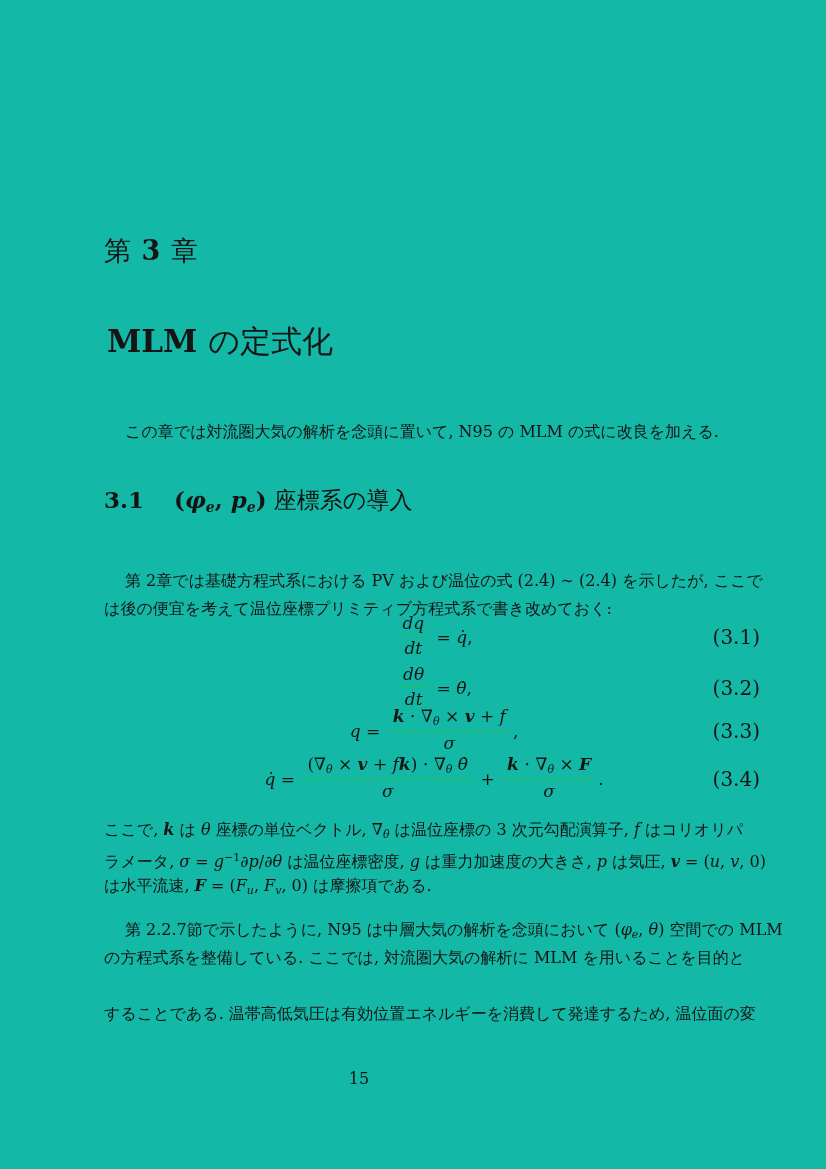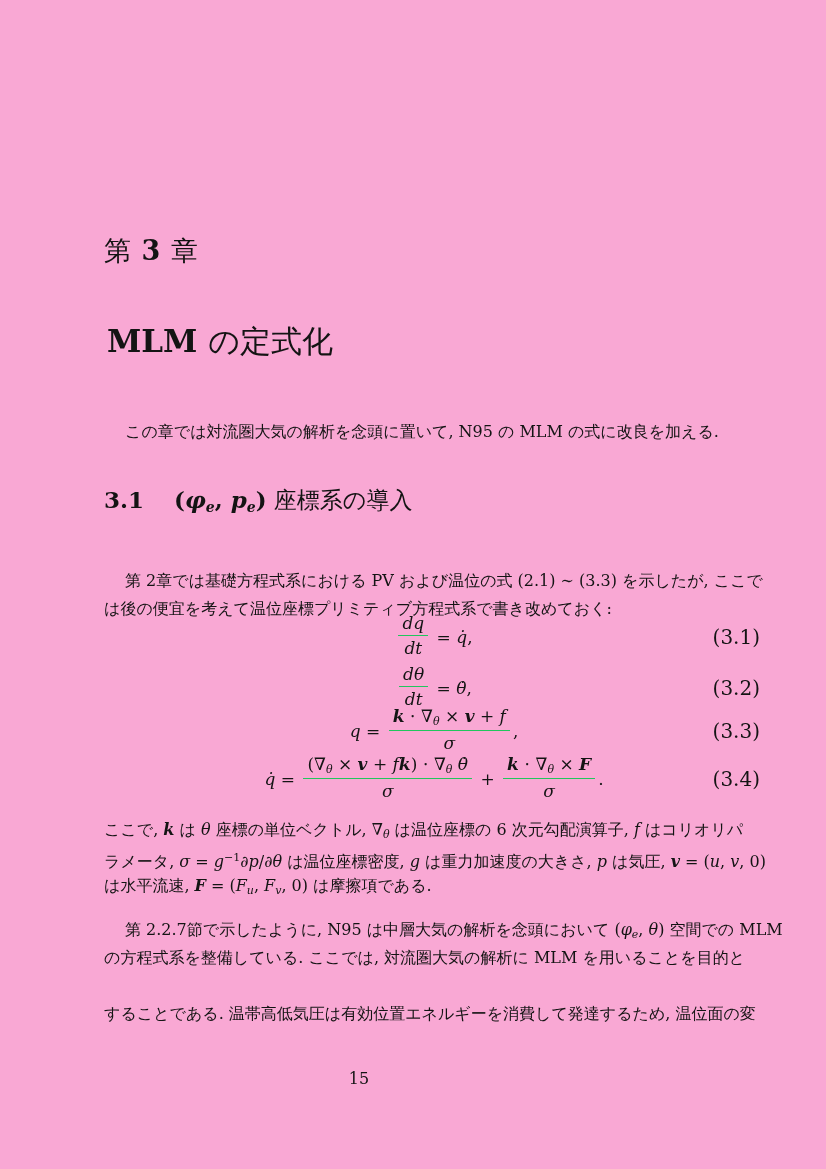--- a/index.html
+++ b/index.html
@@ -1,19 +1,19 @@
 <!DOCTYPE html>
 <html><head>
 <meta charset="utf-8">
 <style>
   html,body{margin:0;padding:0;background:#e8e8e8;}
   .page{
     position:relative;
     width:826px;height:1169px;
-    background:#f9a8d4;
+    background:#14b8a6;
     color:#141414;
     font-family:"DejaVu Serif","Liberation Serif",serif;
     overflow:hidden;
     margin:0 auto;
   }
   
   .chapter-label{
     position:absolute;left:104px;top:236px;
     font-size:27px;line-height:30px;letter-spacing:1px;
   }
@@ -80,21 +80,21 @@
   <div class="chapter-label"><span class="s-hcjk">第 </span><span class="s-hlat">3</span><span class="s-hcjk"> 章</span></div>
 
   <div class="chapter-title"><span class="s-hlat">MLM </span><span class="s-hcjk">の定式化</span></div>
 
   <p class="line ind" style="top:405px"><span>この章では対流圏大気の解析を念頭に置いて, N95 の MLM の式に改良を加える.</span></p>
 
   <div class="section-heading">
     <span class="sec-num">3.1</span><span><span class="s-hmathrm">(</span><span class="s-hmathit">φ</span><span class="s-hmathsub">e</span><span class="s-hmathrm">, </span><span class="s-hmathit">p</span><span class="s-hmathsub">e</span><span class="s-hmathrm">)</span><span class="s-hcjk"> 座標系の導入</span></span>
   </div>
 
-  <p class="line ind" style="top:554px"><span>第 2章では基礎方程式系における PV および温位の式 (2.1) ∼ (3.3) を示したが, ここで</span></p>
+  <p class="line ind" style="top:554px"><span>第 2章では基礎方程式系における PV および温位の式 (2.4) ∼ (2.4) を示したが, ここで</span></p>
   <p class="line" style="top:582px"><span>は後の便宜を考えて温位座標プリミティブ方程式系で書き改めておく:</span></p>
 
   <div class="eq-row" style="top:614px">
     <span class="eq-content"><span class="frac"><span class="fnum"><span class="s-it">dq</span></span><span class="fden"><span class="s-it">dt</span></span></span><span> = </span><span class="s-it">q̇</span><span>,</span></span>
     <span class="eq-num">(3.1)</span>
   </div>
 
   <div class="eq-row" style="top:665px">
     <span class="eq-content"><span class="frac"><span class="fnum"><span class="s-it">dθ</span></span><span class="fden"><span class="s-it">dt</span></span></span><span> = </span><span class="s-it">θ̇</span><span>,</span></span>
     <span class="eq-num">(3.2)</span>
@@ -103,21 +103,21 @@
   <div class="eq-row" style="top:708px">
     <span class="eq-content"><span class="s-it">q</span><span> = </span><span class="frac"><span class="fnum"><span class="s-bi">k</span><span> ⋅ ∇</span><span class="s-sub">θ</span><span> × </span><span class="s-bi">v</span><span> + </span><span class="s-it">f</span></span><span class="fden"><span class="s-it">σ</span></span></span><span>,</span></span>
     <span class="eq-num">(3.3)</span>
   </div>
 
   <div class="eq-row" style="top:756px">
     <span class="eq-content"><span class="s-it">q̇</span><span> = </span><span class="frac"><span class="fnum"><span>(∇</span><span class="s-sub">θ</span><span> × </span><span class="s-bi">v</span><span> + </span><span class="s-it">f</span><span class="s-bi">k</span><span>) ⋅ ∇</span><span class="s-sub">θ</span><span> </span><span class="s-it">θ̇</span></span><span class="fden"><span class="s-it">σ</span></span></span><span> + </span><span class="frac"><span class="fnum"><span class="s-bi">k</span><span> ⋅ ∇</span><span class="s-sub">θ</span><span> × </span><span class="s-bi">F</span></span><span class="fden"><span class="s-it">σ</span></span></span><span>.</span></span>
     <span class="eq-num">(3.4)</span>
   </div>
 
-  <p class="line" style="top:803px"><span>ここで, </span><span class="s-bi">k</span><span> は </span><span class="s-it">θ</span><span> 座標の単位ベクトル, </span><span>∇</span><span class="s-sub">θ</span><span> は温位座標の 6 次元勾配演算子, </span><span class="s-it">f</span><span> はコリオリパ</span></p>
+  <p class="line" style="top:803px"><span>ここで, </span><span class="s-bi">k</span><span> は </span><span class="s-it">θ</span><span> 座標の単位ベクトル, </span><span>∇</span><span class="s-sub">θ</span><span> は温位座標の 3 次元勾配演算子, </span><span class="s-it">f</span><span> はコリオリパ</span></p>
   <p class="line" style="top:831px"><span>ラメータ, </span><span class="s-it">σ</span><span> = </span><span class="s-it">g</span><span class="s-sup">−1</span><span>∂</span><span class="s-it">p</span><span>/∂</span><span class="s-it">θ</span><span> は温位座標密度, </span><span class="s-it">g</span><span> は重力加速度の大きさ, </span><span class="s-it">p</span><span> は気圧, </span><span class="s-bi">v</span><span> = (</span><span class="s-it">u</span><span>, </span><span class="s-it">v</span><span>, 0)</span></p>
   <p class="line" style="top:859px"><span>は水平流速, </span><span class="s-bi">F</span><span> = (</span><span class="s-it">F</span><span class="s-sub">u</span><span>, </span><span class="s-it">F</span><span class="s-sub">v</span><span>, 0) は摩擦項である.</span></p>
 
   <p class="line ind" style="top:903px"><span>第 2.2.7節で示したように, N95 は中層大気の解析を念頭において (</span><span class="s-it">φ</span><span class="s-sub">e</span><span>, </span><span class="s-it">θ</span><span>) 空間での MLM</span></p>
   <p class="line" style="top:931px"><span>の方程式系を整備している. ここでは, 対流圏大気の解析に MLM を用いることを目的と</span></p>
   <p class="line" style="top:987px"><span>することである. 温帯高低気圧は有効位置エネルギーを消費して発達するため, 温位面の変</span></p>
 
   <div class="page-number">15</div>
 
 </div>

